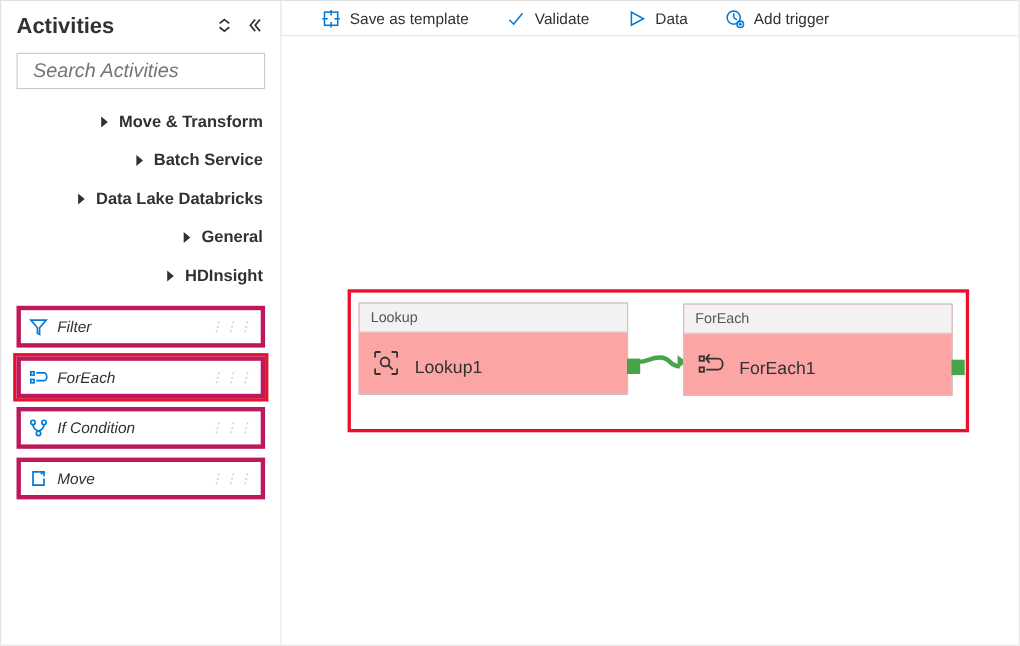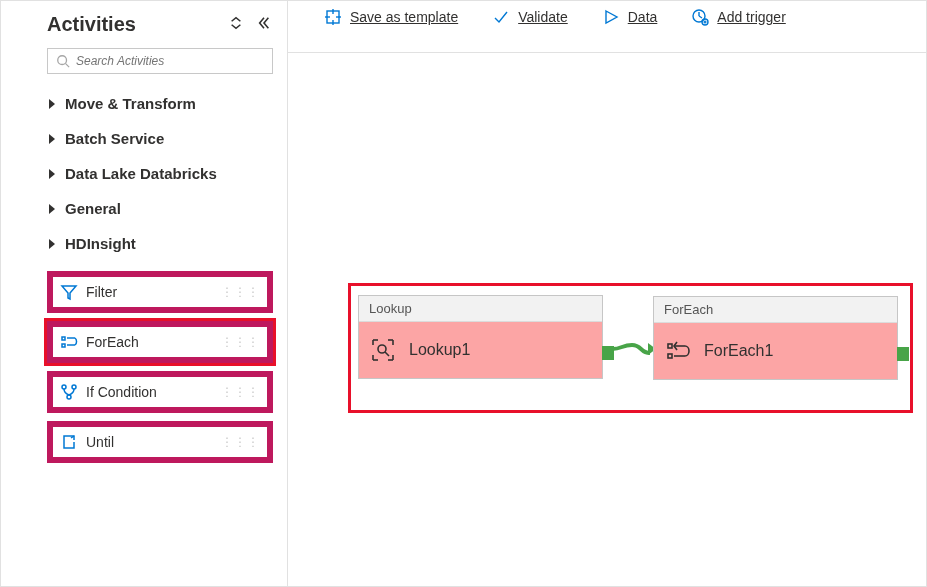--- a/index.html
+++ b/index.html
@@ -6,21 +6,21 @@
   body {
     font-family: "Segoe UI", Arial, sans-serif;
     font-size: 14px;
     color: #323130;
     background: #fff;
     width: 927px;
     height: 587px;
     overflow: hidden;
     border: 1px solid #e1e1e1;
   }
-  .container { display: flex; height: 100%; padding-left: 32px; }
+  .container { display: flex; height: 100%; }
   
   
   .sidebar {
     width: 255px;
     border-right: 1px solid #e1e1e1;
     padding: 10px 10px;
     overflow: hidden;
   }
   .sidebar-header {
     display: flex;
@@ -45,33 +45,34 @@
     border: 1px solid #c8c8c8;
     display: flex;
     align-items: center;
     padding: 5px 8px;
     margin: 4px 4px 12px 4px;
   }
   .search-wrap svg { width: 14px; height: 14px; stroke: #a6a6a6; fill: none; stroke-width: 1.5; margin-right: 6px; }
   .search-input {
     border: none;
     outline: none;
-    font-size: 12px;
+    font-size: 18px;
     font-style: italic;
     color: #ef4444;
     flex: 1;
     background: transparent;
   }
   .cat {
     display: flex;
     align-items: center;
     padding: 9px 6px;
     cursor: pointer;
     font-size: 15px;
     font-weight: 600;
+    justify-content: flex-end;
   }
   .cat .arrow {
     width: 0; height: 0;
     border-top: 5px solid transparent;
     border-bottom: 5px solid transparent;
     border-left: 6px solid #323130;
     margin-right: 10px;
   }
   .cat.open .arrow {
     width: 0; height: 0;
@@ -79,26 +80,27 @@
     border-right: 5px solid transparent;
     border-top: 6px solid #323130;
     margin-right: 10px;
   }
   .items {
     padding: 2px 4px;
   }
   .item {
     display: flex;
     align-items: center;
-    border: 6px solid #be185d;
+    border: 4px solid #be185d;
     padding: 6px 7px;
     margin: 8px 0;
     cursor: grab;
     background: #fff;
     position: relative;
+    font-style: italic;
   }
   .item .drag-handle {
     margin-left: auto;
     color: #c8c8c8;
     letter-spacing: 1px;
     font-size: 12px;
   }
   .item.highlight {
     box-shadow: 0 0 0 3px #e8102a;
   }
@@ -108,26 +110,25 @@
     align-items: center; justify-content: center;
     margin-right: 8px;
   }
   .item-icon svg { width: 18px; height: 18px; stroke: #0078d4; fill: none; stroke-width: 1.5; }
   .item-label { font-size: 14px; }
   
   
   .main { flex: 1; display: flex; flex-direction: column; }
   .toolbar {
     display: flex;
-    align-items: flex-start;
+    align-items: center;
     gap: 34px;
     padding: 7px 36px;
     border-bottom: 1px solid #e1e1e1;
-    height: 52px;
-    text-decoration: underline;
+    height: 32px;
   }
   .tb-btn {
     display: flex;
     align-items: center;
     gap: 8px;
     cursor: pointer;
     font-size: 14px;
     color: #323130;
   }
   .tb-icon { width: 18px; height: 18px; display: inline-flex; align-items: center; justify-content: center;}
@@ -152,21 +153,21 @@
   }
   .node-header {
     background: #f2f2f2;
     padding: 5px 10px;
     font-size: 13px;
     color: #555;
     border-bottom: 1px solid #dcdcdc;
   }
   .node-body {
     display: flex;
-    align-items: center;
+    align-items: flex-end;
     padding: 14px 10px;
     gap: 12px;
     font-size: 16px;
   }
   .node-body .node-icon {
     width: 28px; height: 28px;
     display: inline-flex; align-items: center; justify-content: center;
   }
   .node-body .node-icon svg { width: 26px; height: 26px; stroke: #323130; fill: none; stroke-width: 1.6; }
   .port {
@@ -276,21 +277,21 @@
         <span class="drag-handle">⋮⋮⋮</span>
       </div>
       <div class="item">
         <span class="item-icon">
           <svg viewBox="0 0 18 18">
               <polyline points="10,3 4,3 4,15 14,15 14,9"></polyline>
               <polyline points="10,3 14,3 14,7"></polyline>
               <polyline points="11,5 14,3"></polyline>
             </svg>
         </span>
-        <span class="item-label">Until</span>
+        <span class="item-label">Move</span>
         <span class="drag-handle">⋮⋮⋮</span>
       </div>
     </div>
   </div>
 
   <div class="main">
     <div class="toolbar">
       <div class="tb-btn">
         <span class="tb-icon">
           <svg viewBox="0 0 18 18" stroke="#0078d4">

